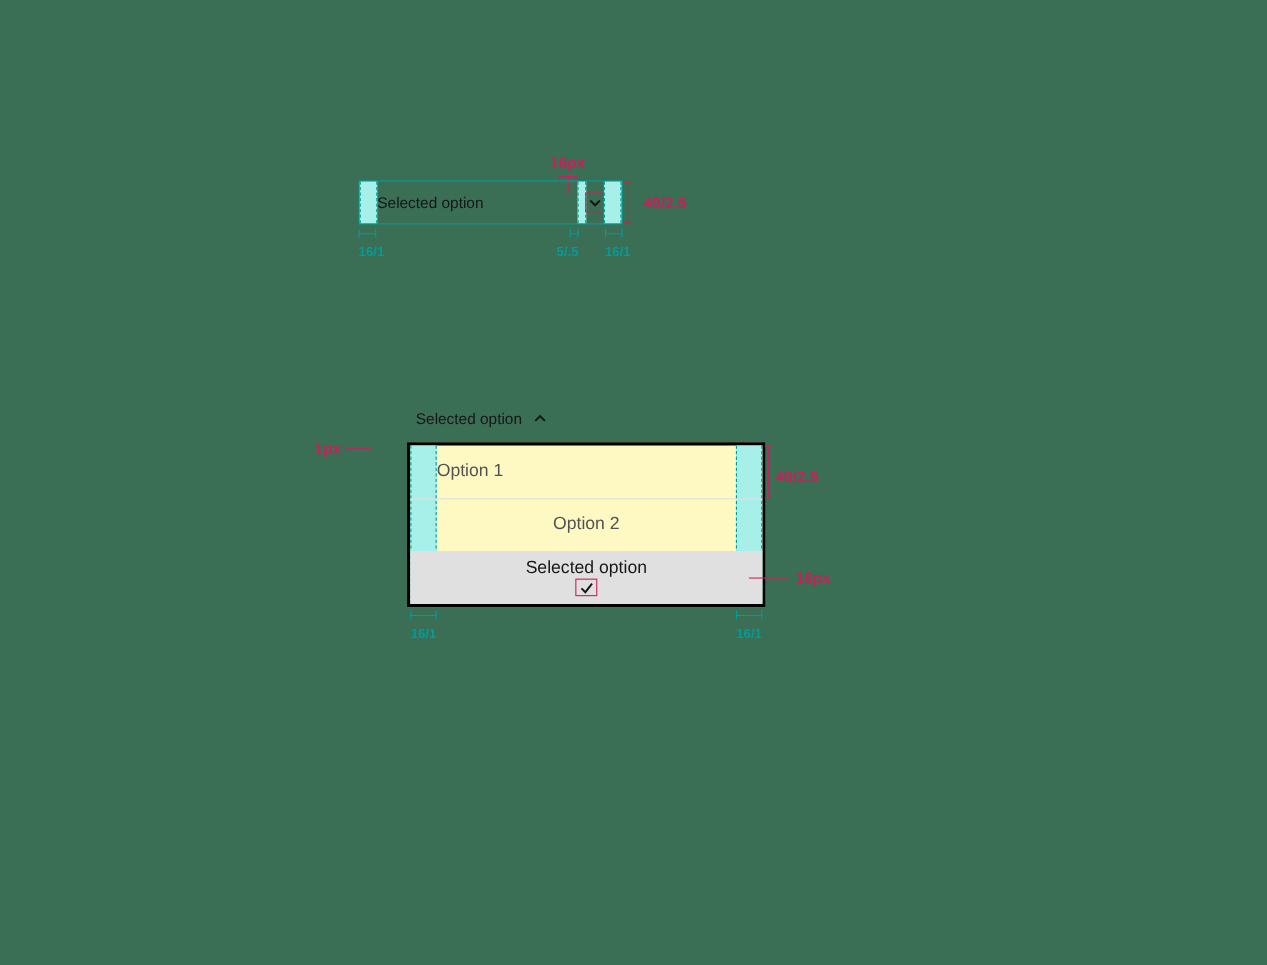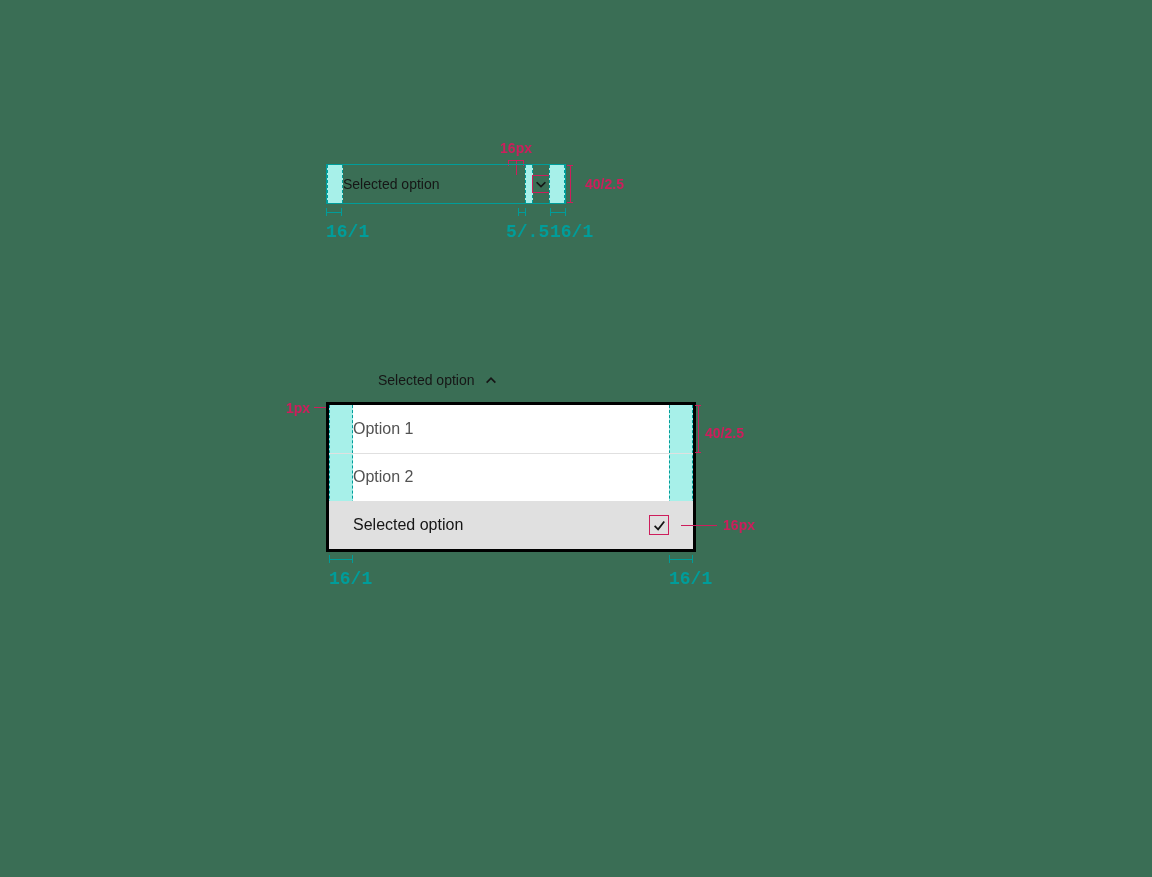--- a/index.html
+++ b/index.html
@@ -13,21 +13,21 @@
     .stage {
       position: absolute;
       left: 50%;
       top: 50%;
       transform: translate(-50%, -50%);
       width: 600px;
       height: 570px;
     }
     
     .pink { color: #cd1e5c; font-weight: 600; font-size: 14px; }
-    .teal { color: #009d9a; font-weight: 600; font-size: 18px; font-family: Liberation Mono, monospace; }
+    .teal { color: #009d9a; font-weight: 600; font-size: 12px; }
     .mint { background: #a7f0e9; }
     .dash-t { border-left: 1px dashed #009d9a; border-right: 1px dashed #009d9a; }
 
     
     .spec-top {
       position: absolute;
       left: 50px;
       top: 10px;
       width: 240px;
     }
@@ -83,35 +83,36 @@
     .trigger {
       position: relative;
       display:flex; align-items:center; gap:8px;
       padding: 8px 0 8px 52px;
       font-size: 14px; font-weight: 500; color:#161616;
     }
     .menu {
       position: relative;
       margin-top: 6px;
       border: 3px solid #000;
-      background: #ffffff;
+      background: #fef9c3;
       min-height: 150px;
       box-shadow: 0 6px 0 -2px rgba(0,0,0,0);
+      margin-left: 44px;
     }
     .menu-inner{ position:relative; }
     .row {
       position:relative;
       display:flex; align-items:center;
       height:48px;
       font-size:16px; color:#525252;
     }
     .row .rpad-l,.row .rpad-r{ width:24px; height:100%; }
     .row .rtext{ flex:1; }
     .row.sel{ background:#e0e0e0; color:#161616; }
-    .row + .row { border-top:1px solid #e0e0e0; }
+    .row + .row { border-top:1px solid #e0e0e0;flex-direction:column; }
     .chk-callout {
       position:absolute; right:-62px; top:50%; transform:translateY(-50%);
       display:flex; align-items:center; gap:6px;
     }
     .chk-callout .line{ width:36px; height:1px; background:#cd1e5c; }
     .check-outline{ width:20px;height:20px;border:1px solid #cd1e5c; display:flex;align-items:center;justify-content:center;}
 
     .row-h-dim{
       position:absolute; right:-8px; top:0; height:48px; display:flex; flex-direction:column; align-items:center;
     }

